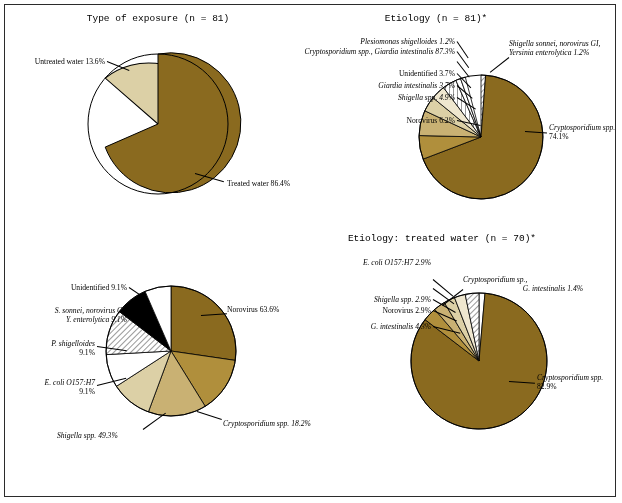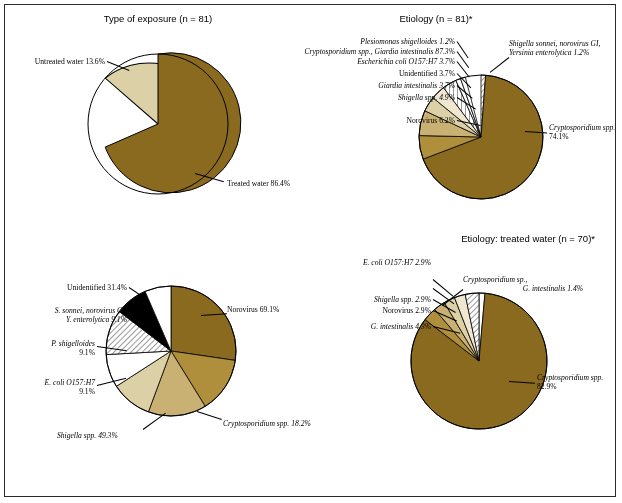--- a/index.html
+++ b/index.html
@@ -23,21 +23,21 @@
     border: 1px solid #2b2b2b;
     box-sizing: border-box;
   }
   .panel {
     position: absolute;
   }
   .panel-title {
     position: absolute;
     text-align: center;
     font-size: 9.5px;
-    font-family: Liberation Sans, sans-serif;
+    font-family: Liberation Mono, monospace;
     color: #000;
     width: 100%;
     left: 0;
     top: 0;
     white-space: nowrap;
   }
   .pie-wrap {
     position: absolute;
   }
   svg { display: block; overflow: visible; }
@@ -117,21 +117,20 @@
           <path d="M0,0 L-25.16,-56.67 A62,62 0 0,1 -20.48,-58.52 Z" fill="#ffffff" stroke="#000" stroke-width="0.8"></path>
 
           <path d="M0,0 L-20.48,-58.52 A62,62 0 0,1 -15.72,-59.98 Z" fill="#ffffff" stroke="#000" stroke-width="0.8"></path>
           <circle cx="0" cy="0" r="62" fill="none" stroke="#000" stroke-width="1"></circle>
         </g>
       </svg>
     </div>
 
     <div class="lbl r it" style="left:-30px; top:24px; width:174px;">Plesiomonas shigelloides 1.2%</div>
     <div class="lbl r it" style="left:-30px; top:34px; width:174px;">Cryptosporidium spp., Giardia intestinalis 87.3%</div>
-    <div class="lbl r it" style="left:-30px; top:44px; width:174px;">Escherichia coli O157:H7 3.7%</div>
     <div class="lbl r" style="left:-30px; top:56px; width:174px;">Unidentified 3.7%</div>
     <div class="lbl r it" style="left:-30px; top:68px; width:174px;font-style:italic;">Giardia intestinalis 3.7%</div>
     <div class="lbl r it" style="left:-30px; top:80px; width:174px;">Shigella spp. 4.9%</div>
     <div class="lbl r" style="left:-30px; top:103px; width:174px;">Norovirus 6.2%</div>
 
     <div class="lbl l it" style="left:198px; top:26px; width:130px;">Shigella sonnei, norovirus GI,</div>
     <div class="lbl l it" style="left:198px; top:35px; width:130px;">Yersinia enterolytica 1.2%</div>
 
     <div class="lbl l it" style="left:238px; top:110px; width:90px;">Cryptosporidium spp.</div>
     <div class="lbl l" style="left:238px; top:119px; width:90px;">74.1%</div>
@@ -172,42 +171,42 @@
           <path d="M0,0 L-64.9,3.6 A65,65 0 0,1 -51.7,-39.4 Z" fill="url(#hatchC)" stroke="#000" stroke-width="0.8"></path>
 
           <path d="M0,0 L-51.7,-39.4 A65,65 0 0,1 -25.9,-59.6 Z" fill="#000000" stroke="#000" stroke-width="0.8"></path>
 
           <path d="M0,0 L-25.9,-59.6 A65,65 0 0,1 0,-65 Z" fill="#ffffff" stroke="#000" stroke-width="0.8"></path>
           <circle cx="0" cy="0" r="65" fill="none" stroke="#000" stroke-width="1"></circle>
         </g>
       </svg>
     </div>
 
-    <div class="lbl r" style="left:-6px; top:50px; width:128px;">Unidentified 31.4%</div>
+    <div class="lbl r" style="left:-6px; top:50px; width:128px;">Unidentified 9.1%</div>
     <div class="lbl r it" style="left:-6px; top:73px; width:128px;">S. sonnei, norovirus GI,</div>
     <div class="lbl r it" style="left:-6px; top:82px; width:128px;">Y. enterolytica 9.1%</div>
     <div class="lbl r it" style="left:-6px; top:106px; width:96px;">P. shigelloides</div>
     <div class="lbl r" style="left:-6px; top:115px; width:96px;">9.1%</div>
     <div class="lbl r it" style="left:-6px; top:145px; width:96px;">E. coli O157:H7</div>
     <div class="lbl r" style="left:-6px; top:154px; width:96px;">9.1%</div>
     <div class="lbl l it" style="left:52px; top:198px; width:130px;">Shigella spp. 49.3%</div>
     <div class="lbl l it" style="left:218px; top:186px; width:130px;">Cryptosporidium spp. 18.2%</div>
-    <div class="lbl l" style="left:222px; top:72px; width:110px;">Norovirus 69.1%</div>
+    <div class="lbl l" style="left:222px; top:72px; width:110px;">Norovirus 63.6%</div>
 
     <div class="leader" style="left:124px; top:54px; width:24px; transform:rotate(34deg); transform-origin:left center;"></div>
     <div class="leader" style="left:124px; top:80px; width:24px; transform:rotate(24deg); transform-origin:left center;"></div>
     <div class="leader" style="left:92px; top:113px; width:30px; transform:rotate(8deg); transform-origin:left center;"></div>
     <div class="leader" style="left:92px; top:152px; width:30px; transform:rotate(-14deg); transform-origin:left center;"></div>
     <div class="leader" style="left:138px; top:196px; width:28px; transform:rotate(-36deg); transform-origin:left center;"></div>
     <div class="leader" style="left:192px; top:178px; width:26px; transform:rotate(18deg); transform-origin:left center;"></div>
     <div class="leader" style="left:196px; top:82px; width:26px; transform:rotate(-4deg); transform-origin:left center;"></div>
   </div>
 
   <div class="panel" style="left:306px; top:228px; width:306px; height:258px;">
-    <div class="panel-title" style="left:-22px;text-align:right;">Etiology: treated water (n = 70)*</div>
+    <div class="panel-title" style="left:-22px;">Etiology: treated water (n = 70)*</div>
 
     <div class="pie-wrap" style="left:96px; top:56px;">
       <svg width="144" height="144" viewBox="0 0 144 144">
         <defs>
           <pattern id="hatchD" width="4" height="4" patternTransform="rotate(45)" patternUnits="userSpaceOnUse">
             <rect width="4" height="4" fill="#ffffff"></rect>
             <line x1="0" y1="0" x2="0" y2="4" stroke="#000" stroke-width="0.8"></line>
           </pattern>
         </defs>
         <g transform="translate(72,72)">

